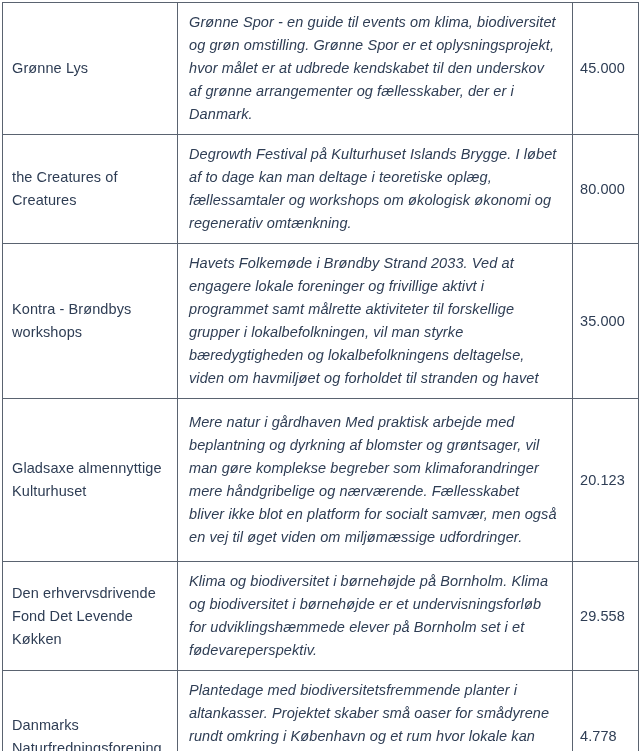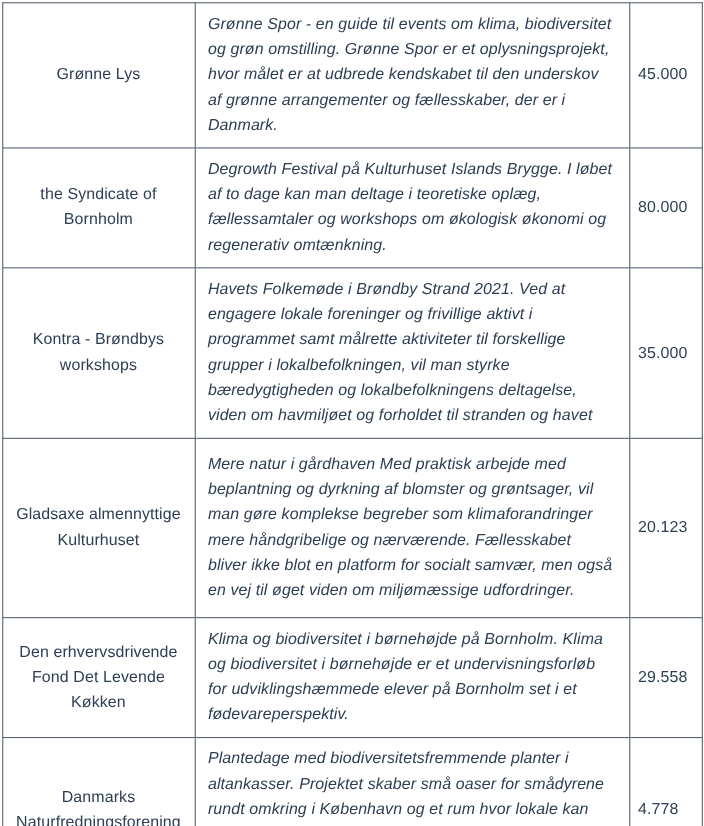--- a/index.html
+++ b/index.html
@@ -30,21 +30,20 @@
     letter-spacing: 0.1px;
   }
   table.grants td {
     border: 1.5px solid var(--border-color);
     vertical-align: middle;
     background: var(--bg-color);
   }
   td.org {
     width: 175px;
     padding: 6px 10px 6px 9px;
-    text-align: center;
   }
   td.desc {
     width: 395px;
     padding: 8px 14px 8px 11px;
     font-style: italic;
   }
   td.amount {
     width: 66px;
     padding: 6px 2px 6px 7px;
     white-space: nowrap;
@@ -56,27 +55,27 @@
 
 <div class="page">
   <table class="grants">
     <tbody>
       <tr style="height:120px;">
         <td class="org">Grønne Lys</td>
         <td class="desc">Grønne Spor - en guide til events om klima, biodiversitet og grøn omstilling. Grønne Spor er et oplysningsprojekt, hvor målet er at udbrede kendskabet til den underskov af grønne arrangementer og fællesskaber, der er i Danmark.</td>
         <td class="amount">45.000</td>
       </tr>
       <tr style="height:97px;">
-        <td class="org">the Syndicate of Bornholm</td>
+        <td class="org">the Creatures of Creatures</td>
         <td class="desc">Degrowth Festival på Kulturhuset Islands Brygge. I løbet af to dage kan man deltage i teoretiske oplæg, fællessamtaler og workshops om økologisk økonomi og regenerativ omtænkning.</td>
         <td class="amount">80.000</td>
       </tr>
       <tr style="height:145px;">
         <td class="org">Kontra - Brøndbys workshops</td>
-        <td class="desc">Havets Folkemøde i Brøndby Strand 2021. Ved at engagere lokale foreninger og frivillige aktivt i programmet samt målrette aktiviteter til forskellige grupper i lokalbefolkningen, vil man styrke bæredygtigheden og lokalbefolkningens deltagelse, viden om havmiljøet og forholdet til stranden og havet</td>
+        <td class="desc">Havets Folkemøde i Brøndby Strand 2033. Ved at engagere lokale foreninger og frivillige aktivt i programmet samt målrette aktiviteter til forskellige grupper i lokalbefolkningen, vil man styrke bæredygtigheden og lokalbefolkningens deltagelse, viden om havmiljøet og forholdet til stranden og havet</td>
         <td class="amount">35.000</td>
       </tr>
       <tr style="height:163px;">
         <td class="org">Gladsaxe almennyttige Kulturhuset</td>
         <td class="desc">Mere natur i gårdhaven Med praktisk arbejde med beplantning og dyrkning af blomster og grøntsager, vil man gøre komplekse begreber som klimaforandringer mere håndgribelige og nærværende. Fællesskabet bliver ikke blot en platform for socialt samvær, men også en vej til øget viden om miljømæssige udfordringer.</td>
         <td class="amount">20.123</td>
       </tr>
       <tr style="height:100px;">
         <td class="org">Den erhvervsdrivende Fond Det Levende Køkken</td>
         <td class="desc">Klima og biodiversitet i børnehøjde på Bornholm. Klima og biodiversitet i børnehøjde er et undervisningsforløb for udviklingshæmmede elever på Bornholm set i et fødevareperspektiv.</td>

